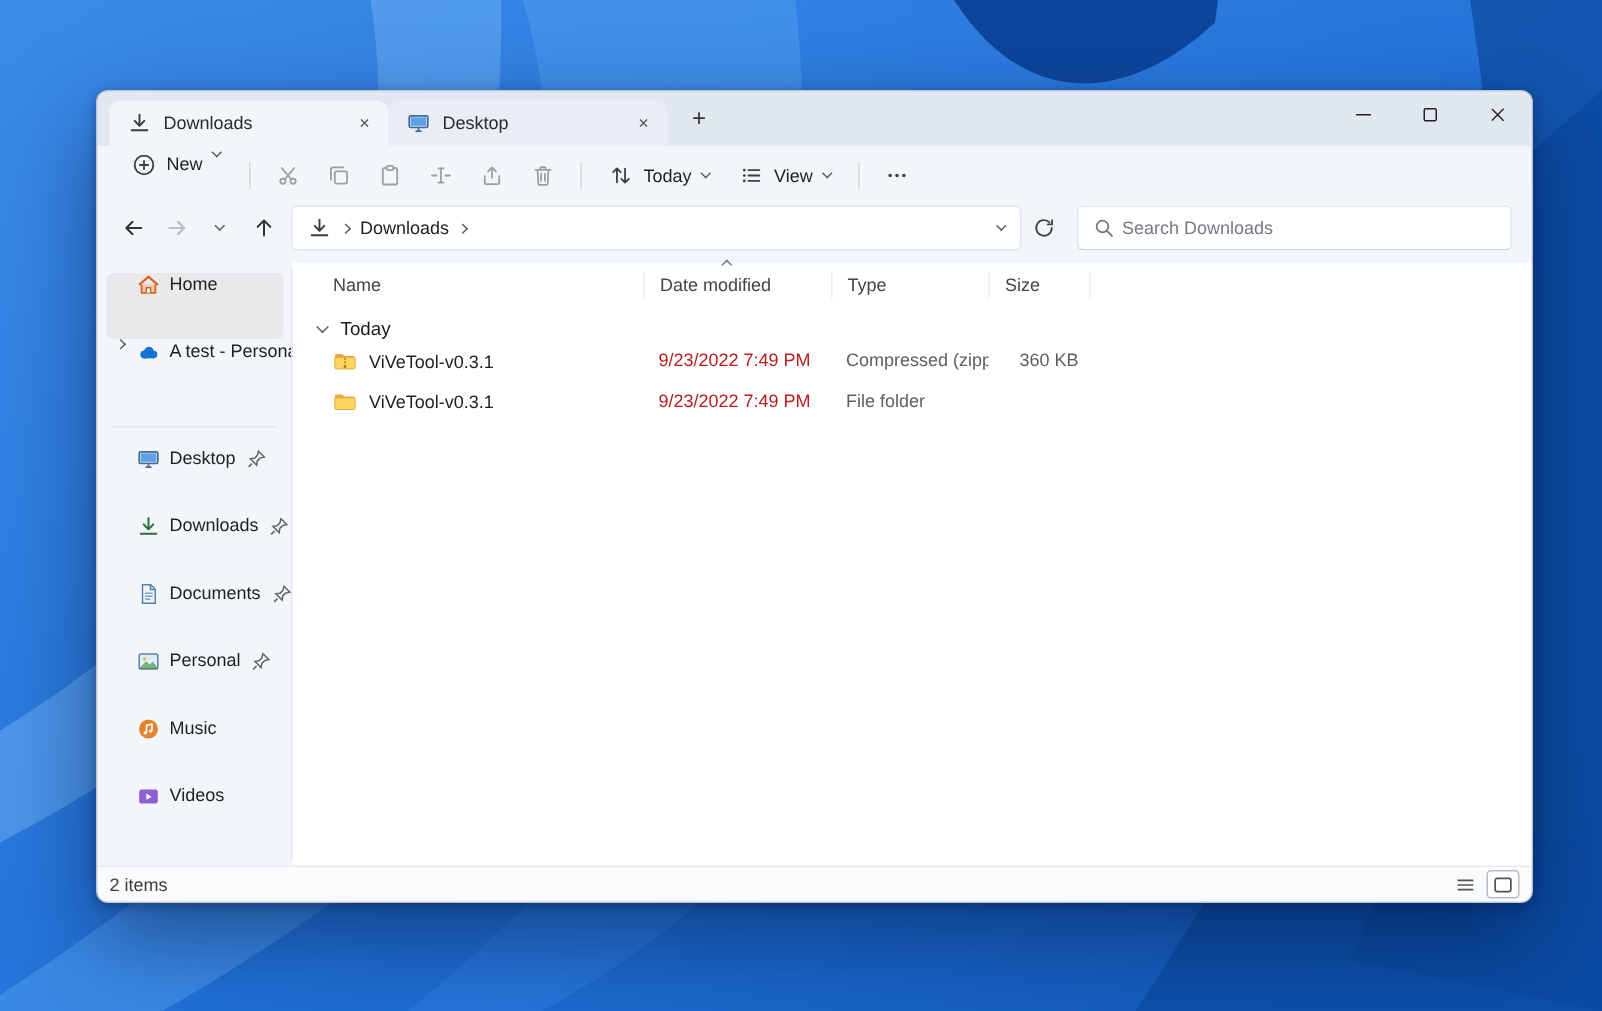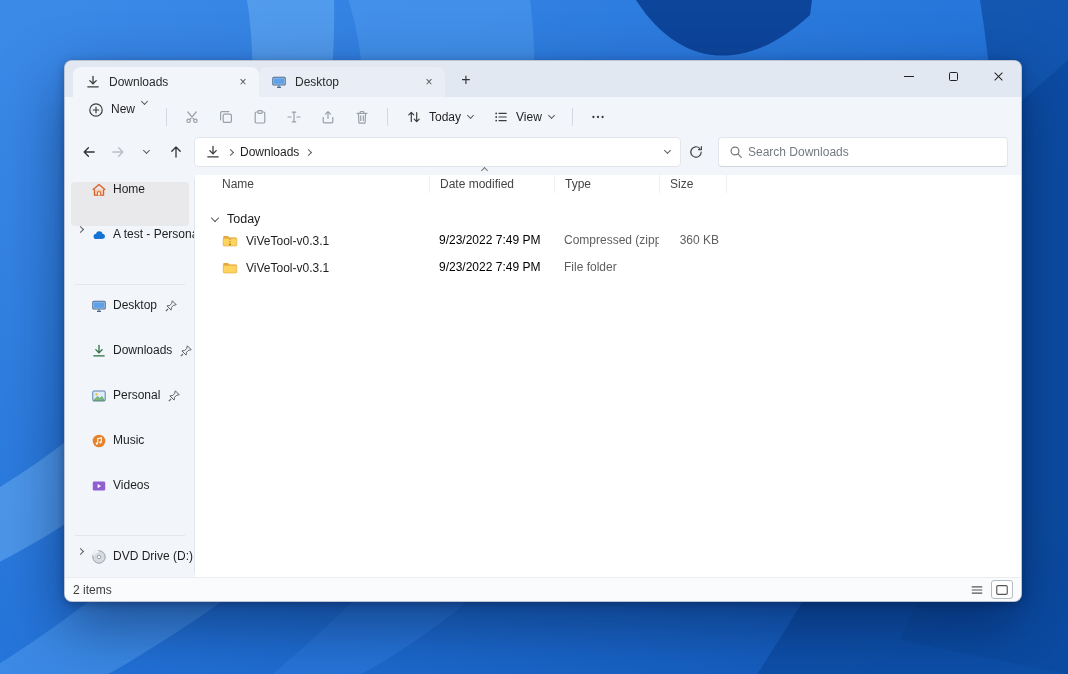--- a/index.html
+++ b/index.html
@@ -70,33 +70,33 @@
              padding:0 17px 0 4px;color:#1f1f1f;white-space:nowrap}
   .side-item.selected{background:#e9e9ec}
   .side-exp{width:10px;display:flex;align-items:center;justify-content:center;flex:0 0 auto}
   .side-icon{width:16px;height:16px;flex:0 0 auto}
   .side-label{flex:1;font-size:12px;white-space:nowrap}
   .side-pin{width:14px;flex:0 0 auto}
   .side-sep{height:1px;background:#e3e6ea;margin:13px 10px}
 
   
   .content{flex:1;background:#fff;display:flex;flex-direction:column;min-width:0}
-  .col-headers{flex:0 0 30px;display:flex;align-items:flex-start;padding-left:24px;color:#454545}
+  .col-headers{flex:0 0 30px;display:flex;align-items:center;padding-left:24px;color:#454545}
   .colh{display:flex;align-items:center;height:18px;position:relative;padding-left:10px;border-left:1px solid #edeff2}
   .colh.first{border-left:none;padding-left:3px}
   .colh-name{width:210px}
   .colh-date{width:125px}
   .colh-type{width:105px}
   .colh-size{width:68px;border-right:1px solid #edeff2}
   .sort-caret{position:absolute;top:-7px;left:42%;width:5px;height:5px;border-left:1.2px solid #777;
               border-top:1.2px solid #777;transform:rotate(45deg)}
   .group-row{flex:0 0 28px;display:flex;align-items:center;gap:9px;padding-left:17px;color:#1b1b1b;font-size:12.5px}
   .file-row{flex:0 0 27px;display:flex;align-items:flex-start;padding-left:24px}
   .cell-name{width:210px;display:flex;align-items:center;gap:8px;padding-left:3px;color:#1f1f1f}
-  .cell-date{width:125px;color:#000000;padding-left:10px}
+  .cell-date{width:125px;color:#b91c1c;padding-left:10px}
   .cell-type{width:105px;color:#5f5f5f;padding-left:10px;white-space:nowrap;overflow:hidden}
   .cell-size{width:68px;color:#5f5f5f;text-align:right;padding-right:8px}
   .filler{flex:1}
 
   
   .statusbar{flex:0 0 24px;background:#fafbfd;border-top:1px solid #ececf0;display:flex;align-items:center;
              padding:0 8px;color:#3d3d3d}
   .status-right{margin-left:auto;display:flex;gap:3px;align-items:center}
   .view-toggle{width:22px;height:19px;display:flex;align-items:center;justify-content:center;border-radius:3px;
                border:1px solid transparent}
@@ -329,20 +329,35 @@
         <span class="side-pin">
           <svg class="side-icon" viewBox="0 0 16 16" fill="none" stroke="#5f6368" stroke-width="1">
               <path d="M9.3 2.8l3.9 3.9-2.8.7-1.9 1.9-.4 2.8-4.2-4.2 2.8-.4 1.9-1.9Z"></path>
               <path d="M5 11l-2.2 2.2" stroke-width="1.1"></path>
             </svg>
         </span>
       </div>
       <div class="side-item">
         <span class="side-exp"></span>
         <svg class="side-icon" viewBox="0 0 16 16">
+          <path d="M4 1.8h5.5l3 3V14.2H4Z" fill="#eef4fc" stroke="#5b80ab" stroke-width="1"></path>
+          <path d="M9.3 1.8v3.2h3.2" fill="none" stroke="#5b80ab" stroke-width="1"></path>
+          <path d="M5.8 7.5h5M5.8 9.5h5M5.8 11.5h3.4" stroke="#7ba0c8" stroke-width=".9" fill="none"></path>
+        </svg>
+        <span class="side-label">Documents</span>
+        <span class="side-pin">
+          <svg class="side-icon" viewBox="0 0 16 16" fill="none" stroke="#5f6368" stroke-width="1">
+              <path d="M9.3 2.8l3.9 3.9-2.8.7-1.9 1.9-.4 2.8-4.2-4.2 2.8-.4 1.9-1.9Z"></path>
+              <path d="M5 11l-2.2 2.2" stroke-width="1.1"></path>
+            </svg>
+        </span>
+      </div>
+      <div class="side-item">
+        <span class="side-exp"></span>
+        <svg class="side-icon" viewBox="0 0 16 16">
           <rect x="1.8" y="3" width="12.4" height="10" rx="1" fill="#dceefb" stroke="#5b80ab" stroke-width="1"></rect>
           <circle cx="5.4" cy="6.3" r="1.1" fill="#f0b429"></circle>
           <path d="M2.5 12.5 6.5 8.4l2.3 2.2 2-2 2.7 3.9Z" fill="#7cb97e" stroke="#4e8b52" stroke-width=".6"></path>
         </svg>
         <span class="side-label">Personal</span>
         <span class="side-pin">
           <svg class="side-icon" viewBox="0 0 16 16" fill="none" stroke="#5f6368" stroke-width="1">
               <path d="M9.3 2.8l3.9 3.9-2.8.7-1.9 1.9-.4 2.8-4.2-4.2 2.8-.4 1.9-1.9Z"></path>
               <path d="M5 11l-2.2 2.2" stroke-width="1.1"></path>
             </svg>

